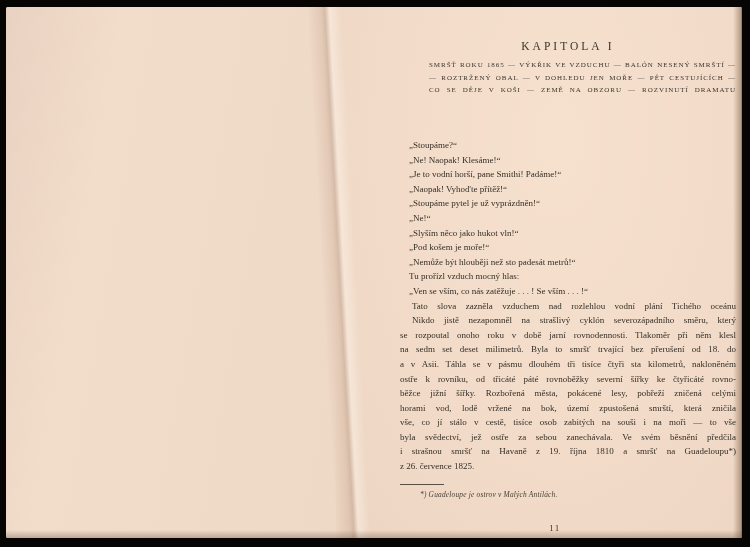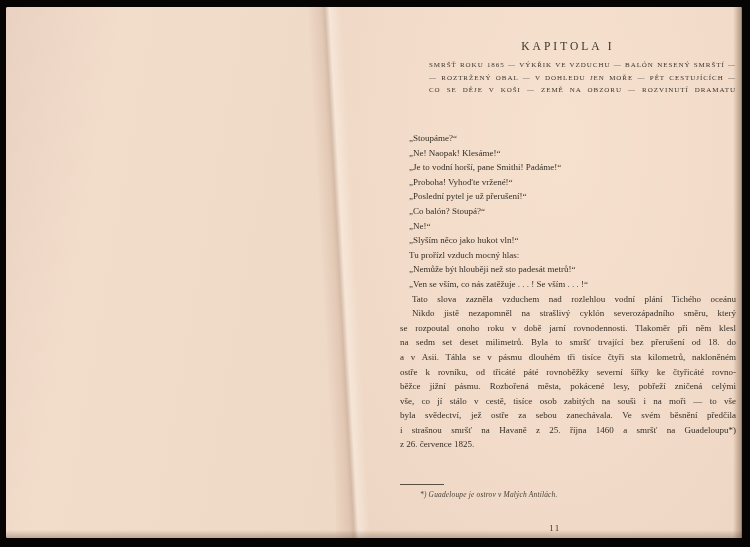--- a/index.html
+++ b/index.html
@@ -60,21 +60,21 @@
     letter-spacing:3px;
     color:#3a332b;
   }
   .summary { position:absolute; top:59px; left:0; right:0;margin-left:29px; }
   .summary .tline {
     height:12.7px; line-height:12.7px; overflow:hidden;
     font-size:7px; letter-spacing:0.95px;
     color:#3b342c;
   }
   .flow {
-    position:absolute; top:131px; left:0; right:0;
+    position:absolute; top:138px; left:0; right:0;
     font-size:9px; color:#352e26;
   }
   .flow .tline { height:14.6px; line-height:14.6px; }
   .block-dialogue .tline { padding-left:9px; }
   .para .tline:first-child { padding-left:12px; }
   .tline.just { text-align:justify; overflow:hidden; }
   .tline.just::after { content:""; display:inline-block; width:100%; height:0; }
   .fn-rule {
     position:absolute; left:0; top:484px; width:44px; height:1px;
     background:#5a4f42;
@@ -110,42 +110,43 @@
         <div class="tline just">SMRŠŤ ROKU 1865 — VÝKŘIK VE VZDUCHU — BALÓN NESENÝ SMRŠTÍ —</div>
         <div class="tline just">— ROZTRŽENÝ OBAL — V DOHLEDU JEN MOŘE — PĚT CESTUJÍCÍCH —</div>
         <div class="tline just">CO SE DĚJE V KOŠI — ZEMĚ NA OBZORU — ROZVINUTÍ DRAMATU</div>
       </div>
 
     <div class="flow">
       <div class="block-dialogue">
           <div class="tline">„Stoupáme?“</div>
           <div class="tline">„Ne! Naopak! Klesáme!“</div>
           <div class="tline">„Je to vodní horší, pane Smithi! Padáme!“</div>
-          <div class="tline">„Proboha! Vyhoďte vržené!“</div>
-          <div class="tline">„Poslední pytel je už přerušení!“</div>
-          <div class="tline">„Co balón? Stoupá?“</div>
+          <div class="tline">„Naopak! Vyhoďte přítěž!“</div>
+          <div class="tline">„Stoupáme pytel je už vyprázdněn!“</div>
           <div class="tline">„Ne!“</div>
           <div class="tline">„Slyším něco jako hukot vln!“</div>
+          <div class="tline">„Pod košem je moře!“</div>
+          <div class="tline">„Nemůže být hlouběji než sto padesát metrů!“</div>
           <div class="tline">Tu prořízl vzduch mocný hlas:</div>
-          <div class="tline">„Nemůže být hlouběji než sto padesát metrů!“</div>
           <div class="tline">„Ven se vším, co nás zatěžuje . . . ! Se vším . . . !“</div>
         </div>
       <div class="para">
           <div class="tline just">Tato slova zazněla vzduchem nad rozlehlou vodní plání Tichého oceánu</div>
         </div>
       <div class="para">
           <div class="tline just">Nikdo jistě nezapomněl na strašlivý cyklón severozápadního směru, který</div>
           <div class="tline just">se rozpoutal onoho roku v době jarní rovnodennosti. Tlakoměr při něm klesl</div>
           <div class="tline just">na sedm set deset milimetrů. Byla to smršť trvající bez přerušení od 18. do</div>
           <div class="tline just">a v Asii. Táhla se v pásmu dlouhém tři tisíce čtyři sta kilometrů, nakloněném</div>
           <div class="tline just">ostře k rovníku, od třicáté páté rovnoběžky severní šířky ke čtyřicáté rovno-</div>
-          <div class="tline just">běžce jižní pásmu. Rozbořená města, pokácené lesy, pobřeží zničená celými</div>
+          <div class="tline just">běžce jižní šířky. Rozbořená města, pokácené lesy, pobřeží zničená celými</div>
+          <div class="tline just">horami vod, lodě vržené na bok, území zpustošená smrští, která zničila</div>
           <div class="tline just">vše, co jí stálo v cestě, tisíce osob zabitých na souši i na moři — to vše</div>
           <div class="tline just">byla svědectví, jež ostře za sebou zanechávala. Ve svém běsnění předčila</div>
-          <div class="tline just">i strašnou smršť na Havaně z 25. října 1460 a smršť na Guadeloupu*)</div>
+          <div class="tline just">i strašnou smršť na Havaně z 19. října 1810 a smršť na Guadeloupu*)</div>
           <div class="tline">z 26. července 1825.</div>
         </div>
     </div>
 
     <div class="fn-rule"></div>
     <div class="footnote">*) Guadeloupe je ostrov v Malých Antilách.</div>
     <div class="pagenum">11</div>
   </div>
 </div>
 

